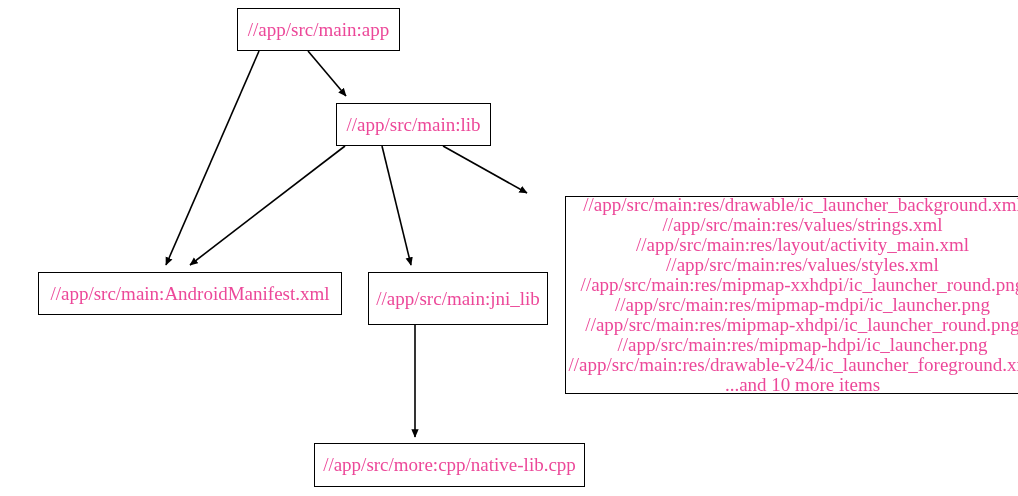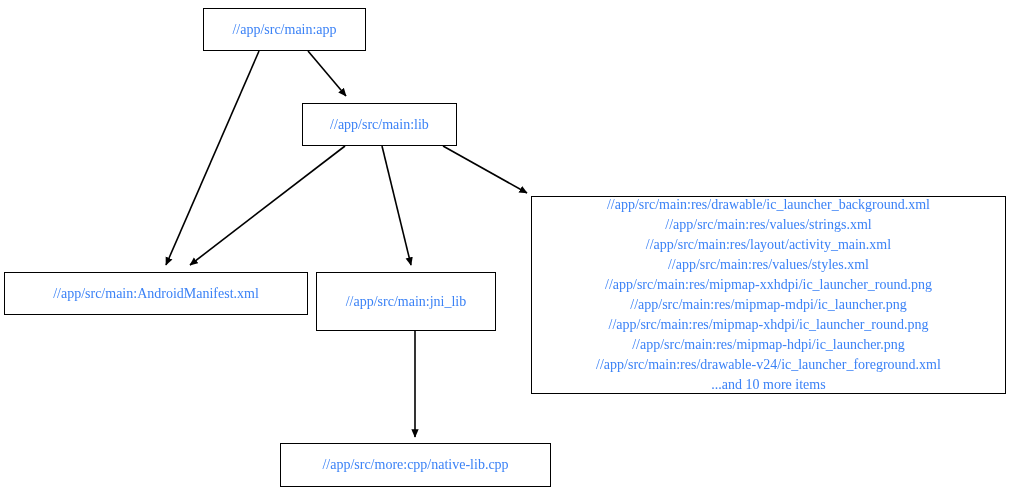--- a/index.html
+++ b/index.html
@@ -29,34 +29,35 @@
   }
   .node {
     position: absolute;
     box-sizing: border-box;
     border: 1px solid #000000;
     background: #ffffff;
     display: flex;
     align-items: center;
     justify-content: center;
     text-align: center;
-    font-size: 14px;
+    font-size: 19px;
     line-height: 20px;
     white-space: pre;
-    color: #3b82f6;
+    color: #ec4899;
+    margin-left: 34px;
   }
   .node-label {
     display: block;
     white-space: pre;
     text-align: center;
   }
   .node-app      { left: 203px; top: 8px;   width: 163px; height: 43px; }
   .node-lib      { left: 302px; top: 103px; width: 155px; height: 43px; }
   .node-manifest { left: 4px;   top: 272px; width: 304px; height: 43px; }
-  .node-jni      { left: 316px; top: 272px; width: 180px; height: 59px; }
+  .node-jni      { left: 334px; top: 272px; width: 180px; height: 53px; }
   .node-res      { left: 531px; top: 196px; width: 475px; height: 198px; justify-content: center; }
   .node-cpp      { left: 280px; top: 443px; width: 271px; height: 44px; }
 </style>
 </head>
 <body>
 
 <div id="graph">
 
   <svg id="edge-layer" width="1018" height="496" viewBox="0 0 1018 496">
     <defs>

